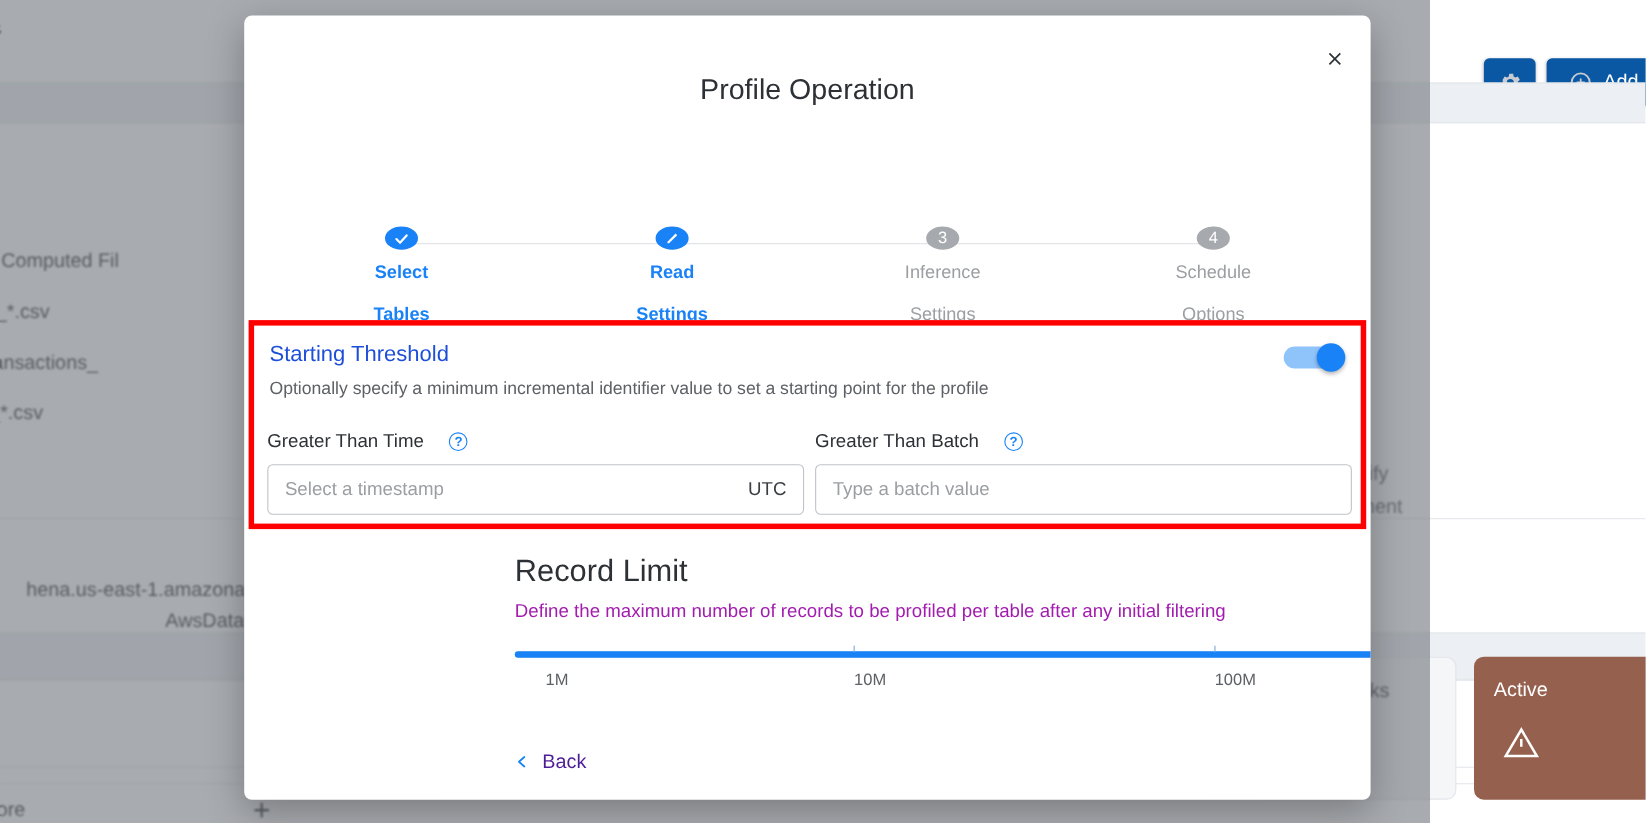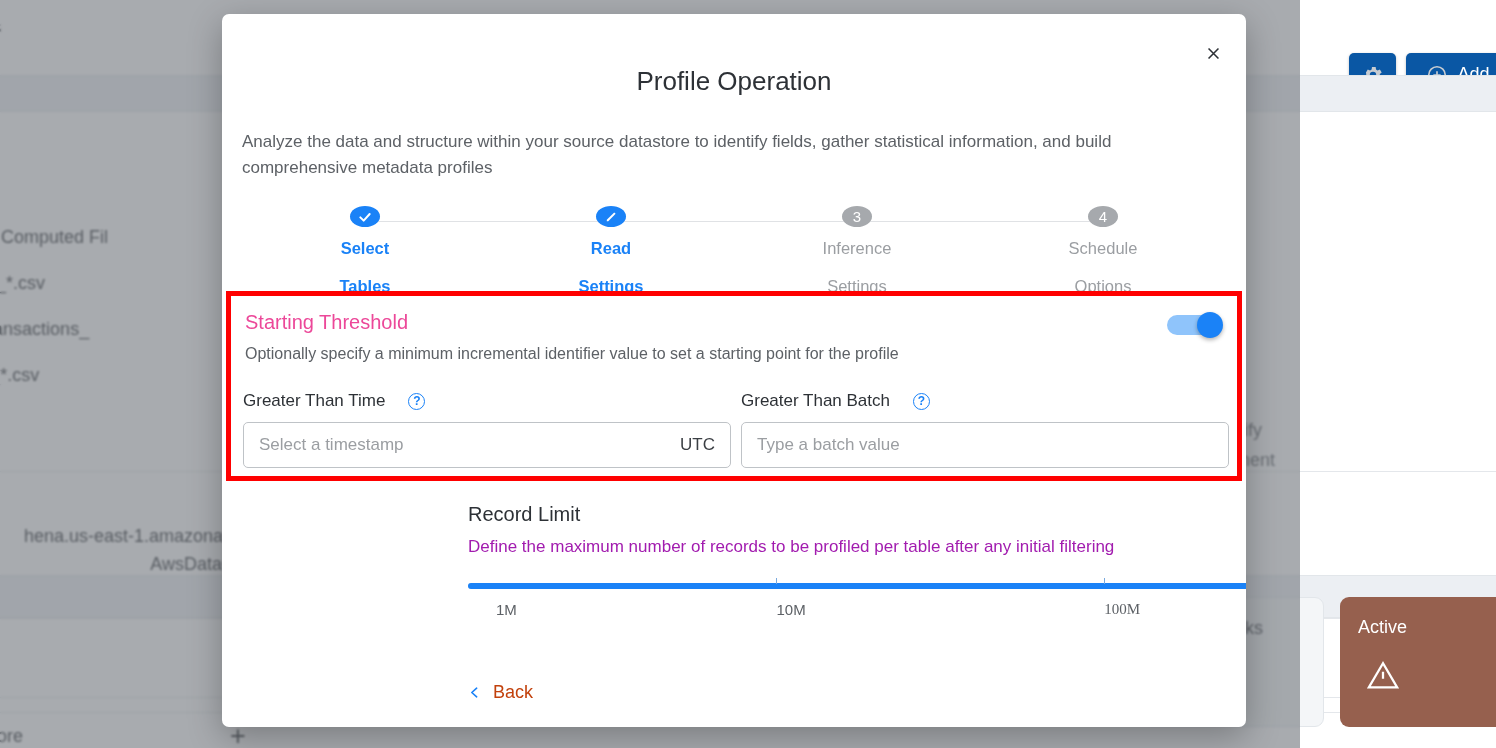--- a/index.html
+++ b/index.html
@@ -278,21 +278,21 @@
     left: 4px; top: 277px;
     width: 1016px; height: 190px;
     border: 5px solid #ff0000;
     background: #ffffff;
   }
 
   .sec-title {
     position: absolute;
     left: 14px; top: 15px;
     font-size: 20px;
-    color: #ec4899;
+    color: #1d4ed8;
   }
   .sec-desc {
     position: absolute;
     left: 14px; top: 49px;
     font-size: 16px;
     color: #5d6166;
   }
 
   .toggle {
     position: absolute;
@@ -357,21 +357,21 @@
     font-size: 17px;
     color: #3b3f44;
   }
 
   
   .record-limit {
     position: absolute;
     left: 246px; top: 489px;
     width: 980px;
   }
-  .rl-title { font-size: 20px; color: #2d3136; }
+  .rl-title { font-size: 28px; color: #2d3136; }
   .rl-desc { margin-top: 11px; font-size: 17px; color: #a21caf; }
 
   .slider {
     position: relative;
     margin-top: 21px;
     width: 964px;
     height: 16px;
   }
   .slider-track {
     position: absolute;
@@ -409,21 +409,21 @@
   .footer {
     position: absolute;
     left: 246px; top: 655px;
     width: 980px;
     height: 46px;
     display: flex;
     align-items: center;
   }
   .back-btn {
     display: flex; align-items: center; gap: 12px;
-    color: #c2410c;
+    color: #4c1d95;
     font-size: 18px;
   }
 </style>
 </head>
 <body>
 
 <div id="app">
 
   <div class="bg-layer">
 
@@ -516,21 +516,20 @@
 
   <div class="modal">
 
     <div class="modal-close">
       <svg width="17" height="17" viewBox="0 0 24 24" fill="none" stroke="#2d3136" stroke-width="2.2">
         <path d="M5 5l14 14M19 5L5 19"></path>
       </svg>
     </div>
 
     <div class="modal-title">Profile Operation</div>
-    <div class="modal-desc">Analyze the data and structure within your source datastore to identify fields, gather statistical information, and build comprehensive metadata profiles</div>
 
     <div class="stepper">
 
       <div class="step done">
         <div class="step-connector"></div>
         <div class="step-circle">
           <svg width="16" height="16" viewBox="0 0 24 24" fill="none" stroke="#ffffff" stroke-width="3" stroke-linecap="round" stroke-linejoin="round">
             <path d="M5 12.5l5 5 9-10"></path>
           </svg>
         </div>
@@ -615,21 +614,21 @@
         <div class="slider-track"></div>
         <div class="slider-fill" id="slider-fill" style="width: 100%;"></div>
         <div class="slider-tick" id="tick-1" style="left: 32%;"></div>
         <div class="slider-tick" id="tick-2" style="left: 66%;"></div>
 
       </div>
 
       <div class="slider-labels">
         <span style="left:0;margin-left:28px;">1M</span>
         <span style="left:32%;">10M</span>
-        <span style="left:66%;font-family:Liberation Serif, serif;">100M</span>
+        <span style="left:66%;">100M</span>
 
       </div>
     </div>
 
     <div class="footer">
       <div class="back-btn">
         <svg width="13" height="17" viewBox="0 0 24 24" fill="none" stroke="#1a82f7" stroke-width="3" stroke-linecap="round" stroke-linejoin="round">
           <path d="M16 4L7 12l9 8"></path>
         </svg>
         <span>Back</span>

